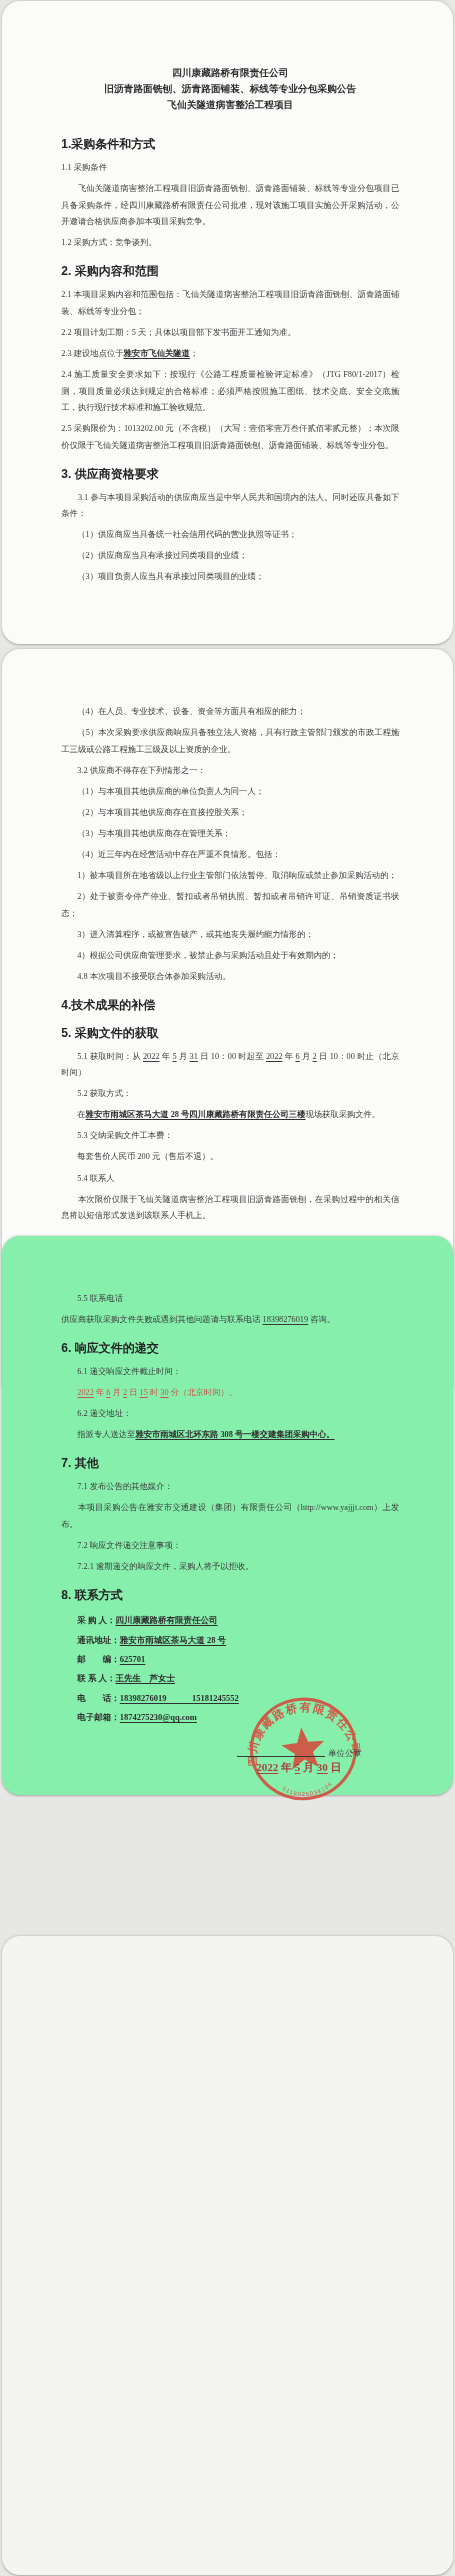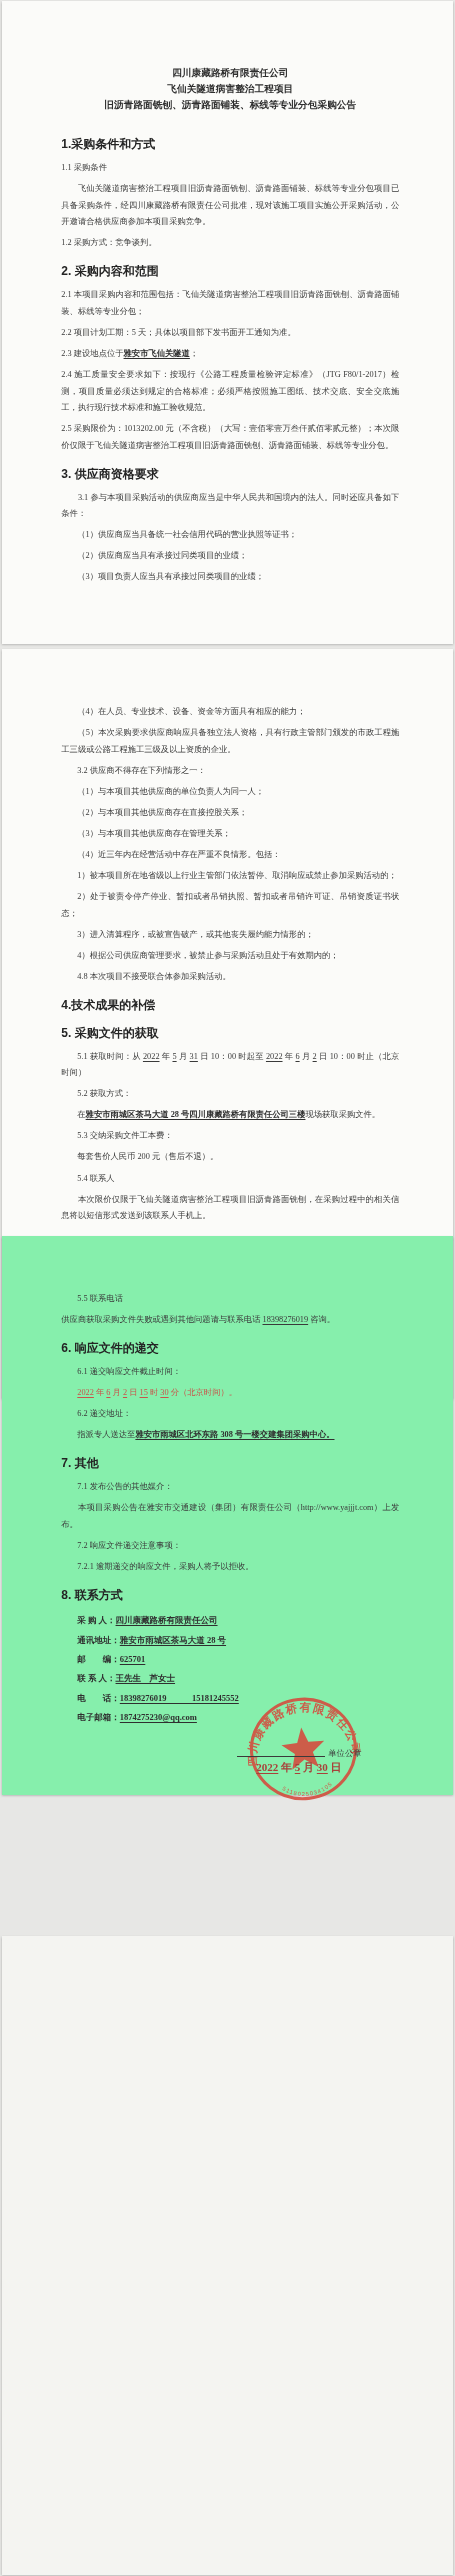--- a/index.html
+++ b/index.html
@@ -5,20 +5,21 @@
   html,body{margin:0;padding:0;}
   body{
     width:455px;height:2576px;position:relative;
     background:#e7e7e5;
     font-family:"Liberation Serif",serif;
   }
   .page{
     position:absolute;left:2.3px;width:451px;
     background:#fbfbf9;
     box-shadow:0 0.6px 2.3px rgba(110,110,110,.55);
+    border-radius:18px;
   }
   #page1{top:1.1px;height:643px;}
   #page2{top:649px;height:750px;}
   #page3{top:1236px;height:559px;background:#86efac;}
   #page4{top:1936px;height:639px;background:#f4f4f1;}
   .inner{padding:0 54px 0 59px;}
 
   .titles{padding-top:64px;}
   .doc-title{
     font-family:"Liberation Sans",sans-serif;font-weight:bold;
@@ -51,22 +52,22 @@
   .seal-label{position:absolute;left:326px;top:512px;font-size:8.3px;color:#3a3a3a;z-index:4;}
   .seal-date{position:absolute;left:254px;top:524px;font-size:11px;font-weight:bold;color:#a8423a;z-index:5;}
 </style>
 </head>
 <body>
 
 <div class="page" id="page1">
   <div class="inner">
     <div class="titles">
       <div class="doc-title">四川康藏路桥有限责任公司</div>
+      <div class="doc-title">旧沥青路面铣刨、沥青路面铺装、标线等专业分包采购公告</div>
       <div class="doc-title">飞仙关隧道病害整治工程项目</div>
-      <div class="doc-title">旧沥青路面铣刨、沥青路面铺装、标线等专业分包采购公告</div>
     </div>
 
     <div class="h h-first">1.采购条件和方式</div>
     <p class="p">1.1 采购条件</p>
     <p class="p ind">飞仙关隧道病害整治工程项目旧沥青路面铣刨、沥青路面铺装、标线等专业分包项目已具备采购条件，经四川康藏路桥有限责任公司批准，现对该施工项目实施公开采购活动，公开邀请合格供应商参加本项目采购竞争。</p>
     <p class="p">1.2 采购方式：竞争谈判。</p>
 
     <div class="h">2. 采购内容和范围</div>
     <p class="p">2.1 本项目采购内容和范围包括：飞仙关隧道病害整治工程项目旧沥青路面铣刨、沥青路面铺装、标线等专业分包；</p>
     <p class="p">2.2 项目计划工期：5 天；具体以项目部下发书面开工通知为准。</p>

